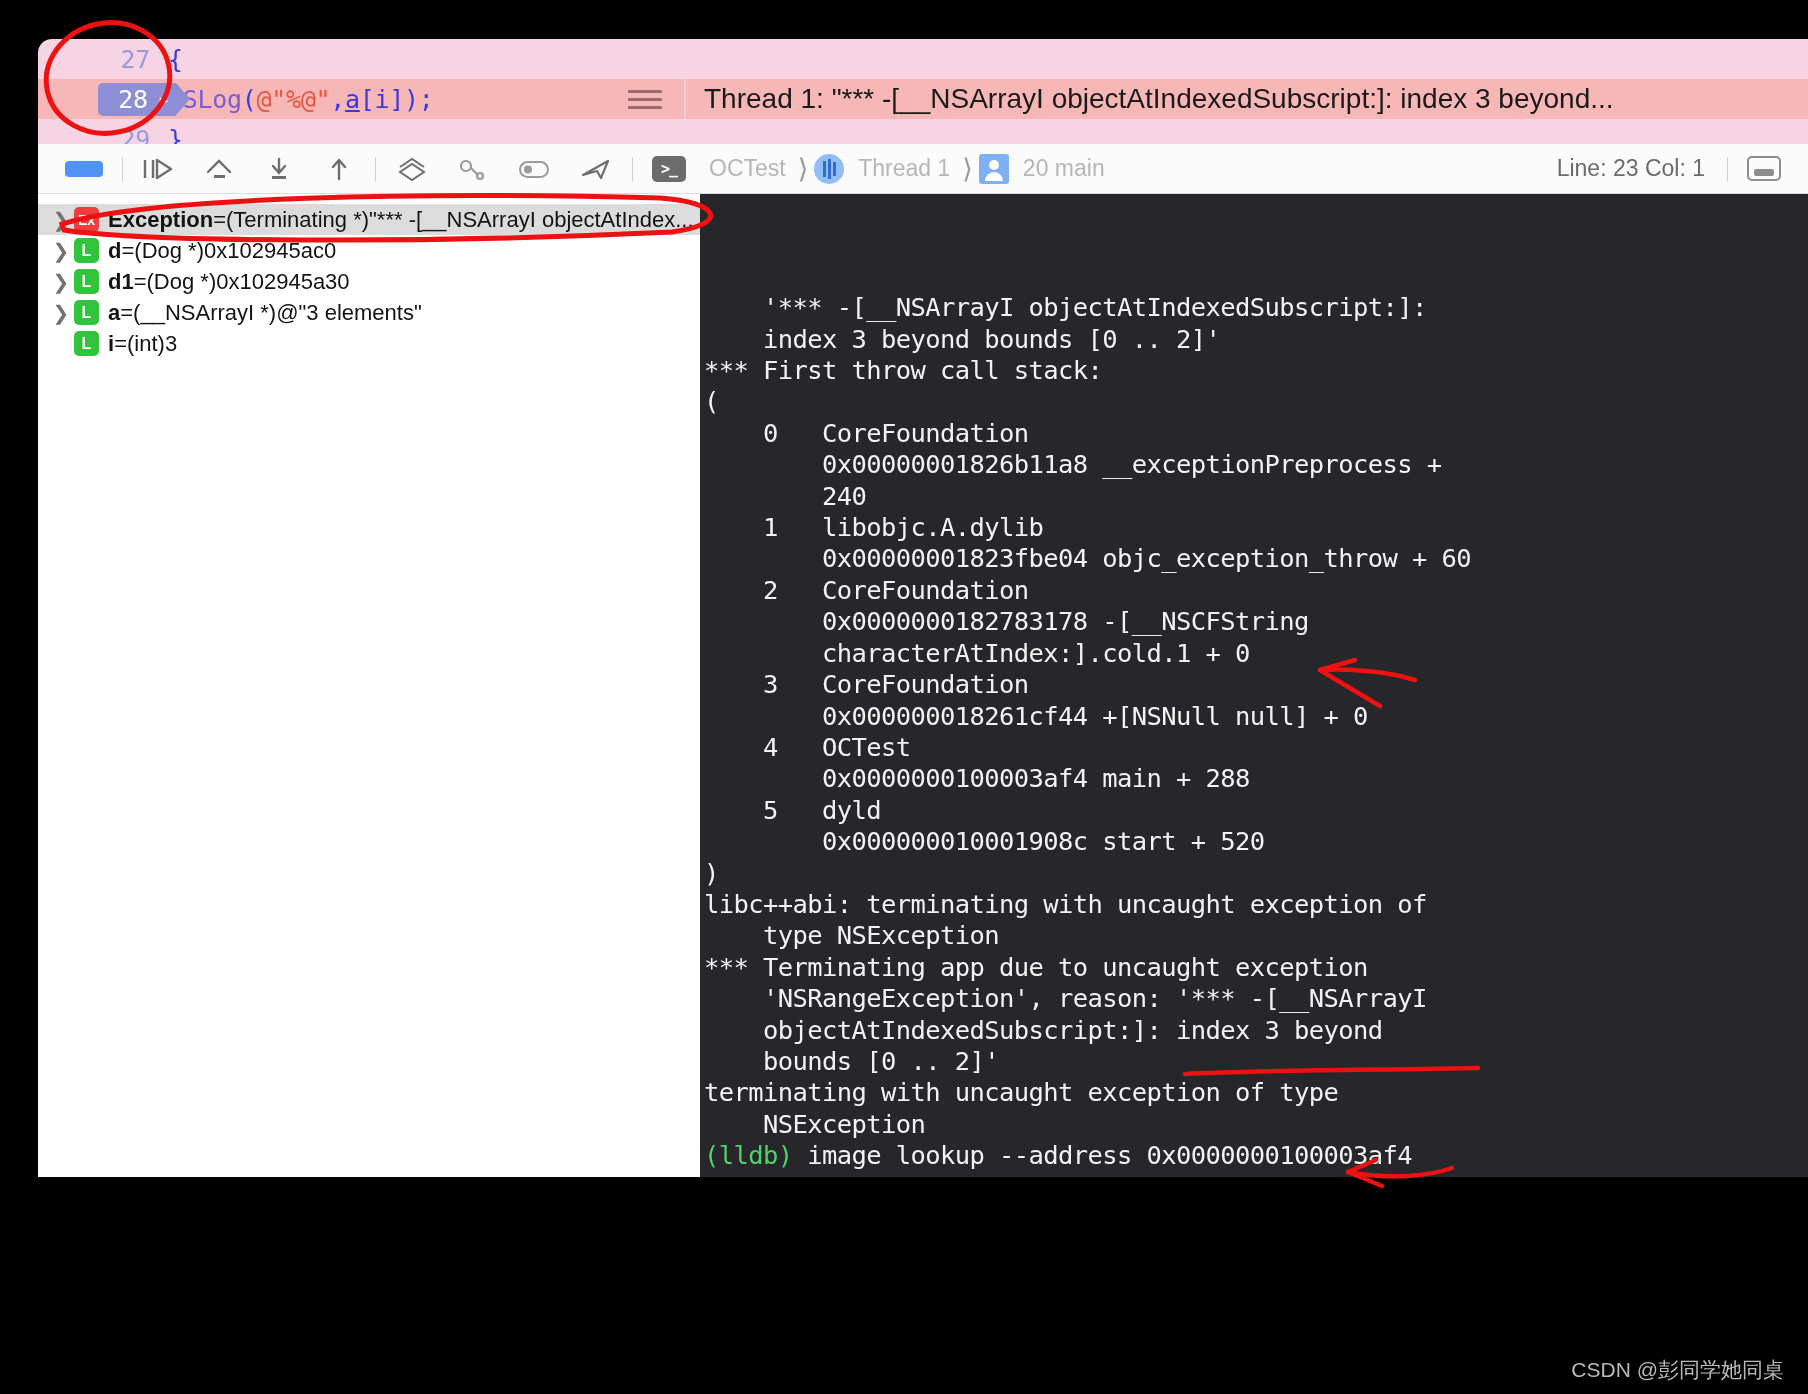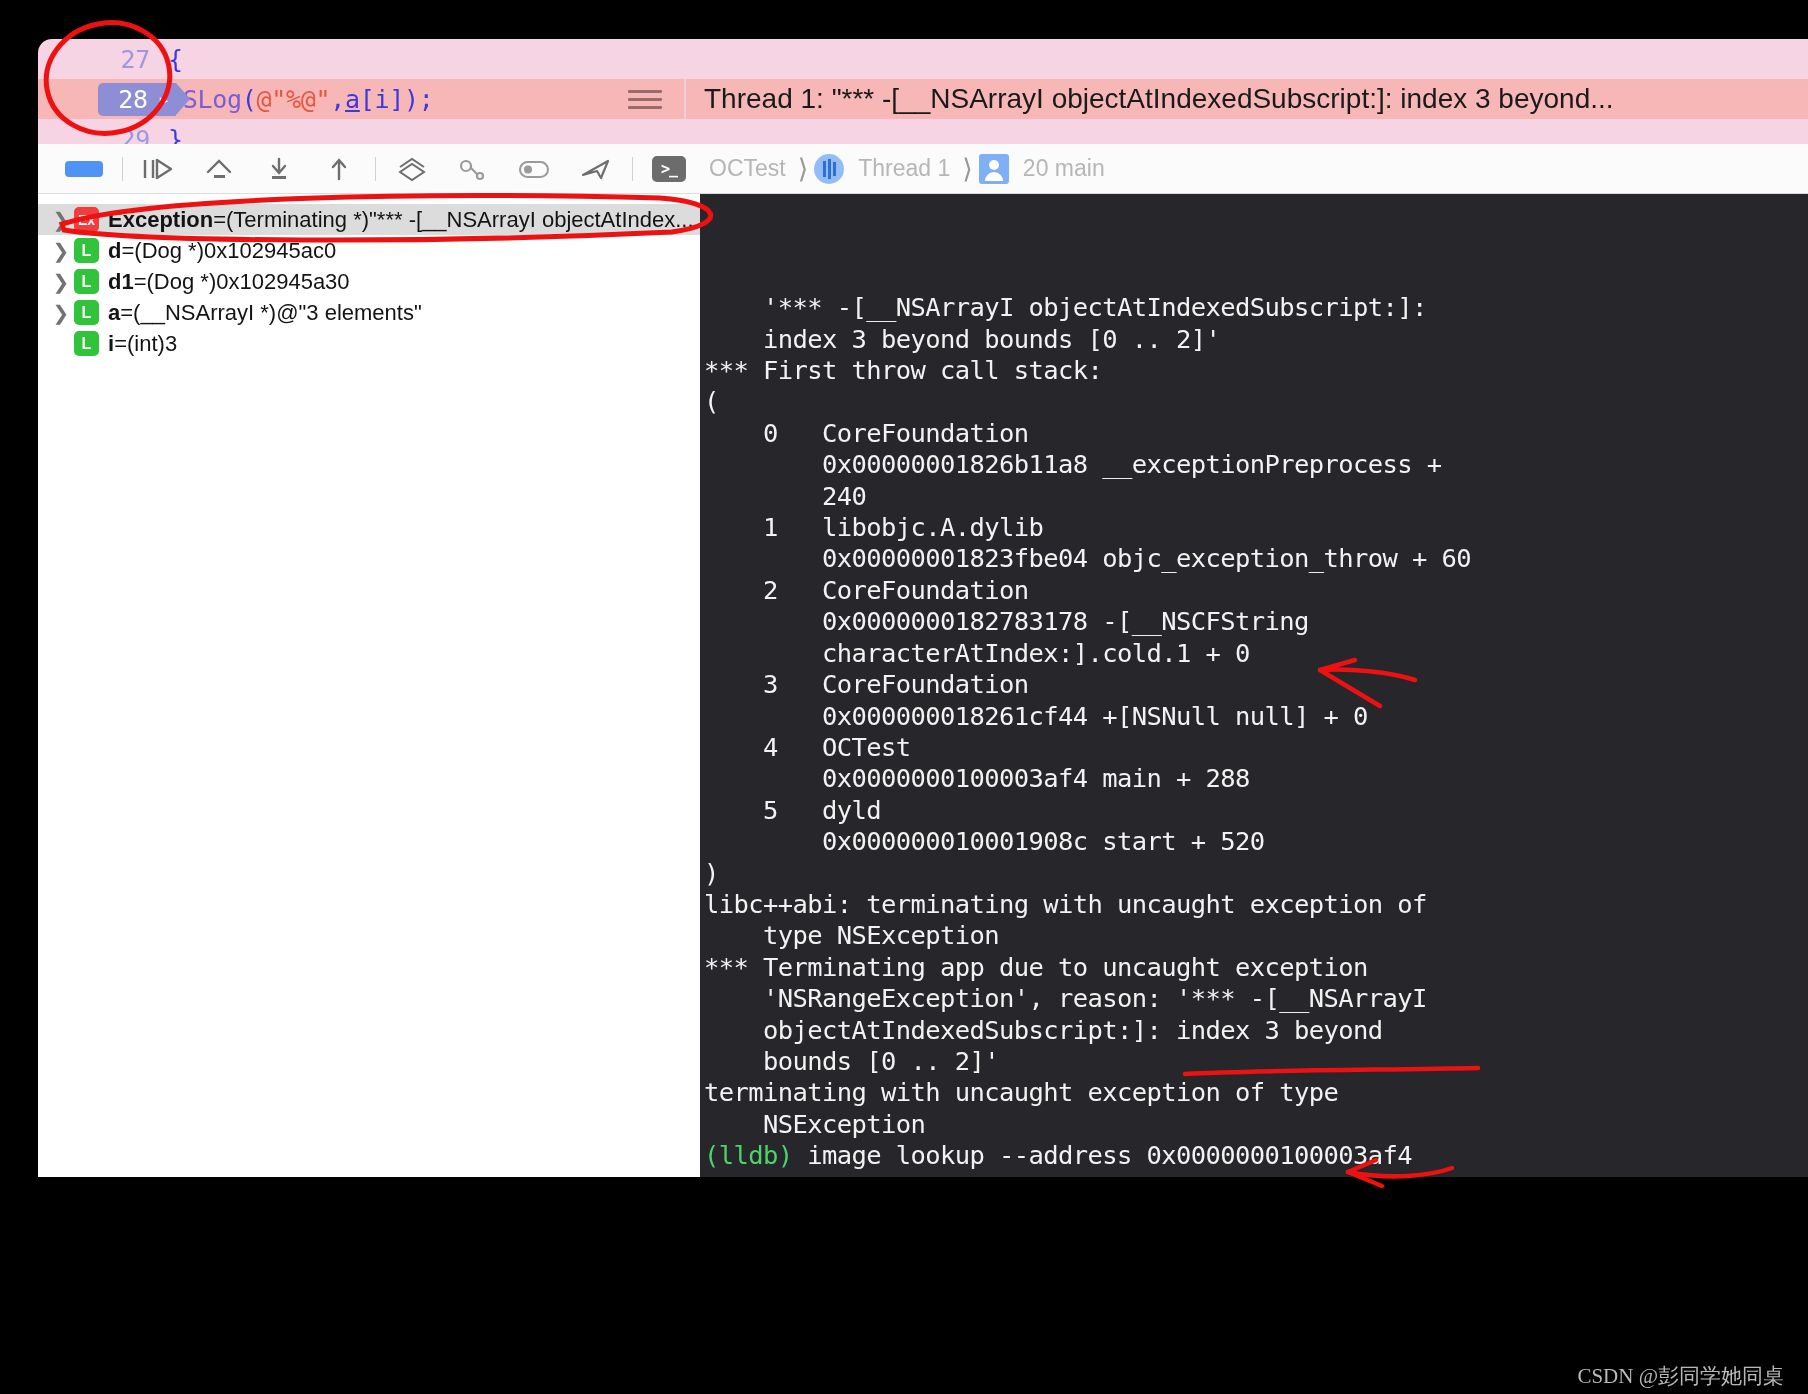--- a/index.html
+++ b/index.html
@@ -256,24 +256,24 @@
     white-space: pre;
     letter-spacing: -0.6px;
   }
   .cl { display: block; }
   .cl .green { color: #4cd36a; text-align: center; }
   #annot-svg { position:absolute; left:0; top:0; width:1808px; height:1394px; }
 
   
   .watermark {
     position: absolute;
-    right: 24px; bottom: 4px;
+    right: 24px; bottom: 10px;
     font-size: 21px;
     color: #b9b9b9;
-    font-family: Liberation Serif, serif;
+    font-family: Liberation Sans, sans-serif;
   }
 </style>
 </head>
 <body>
 
 <div id="root">
 
   <div class="editor-strip">
 
     <div class="code-line">
@@ -394,20 +394,29 @@
     <div class="crumb-sep">⟩</div>
 
     <div class="tb-item" style="padding:0 4px;">
       <div class="person-icon" style="position:relative;">
         <div class="head"></div>
           <div class="body"></div>
       </div>
     </div>
     <div class="crumb-text">20 main</div>
 
+    <div class="tb-right">
+      <div class="linecol">Line: 23  Col: 1</div>
+      <div class="tb-divider"></div>
+      <div class="tb-item">
+        <div class="panel-toggle">
+            <i></i>
+          </div>
+      </div>
+    </div>
   </div>
 
   <div class="main">
 
     <div class="vars-pane">
 
     <div class="var-row selected">
           <div class="disc">❯</div>
           <div class="badge-sq ex">Ex</div>
           <span class="vname">Exception</span>

